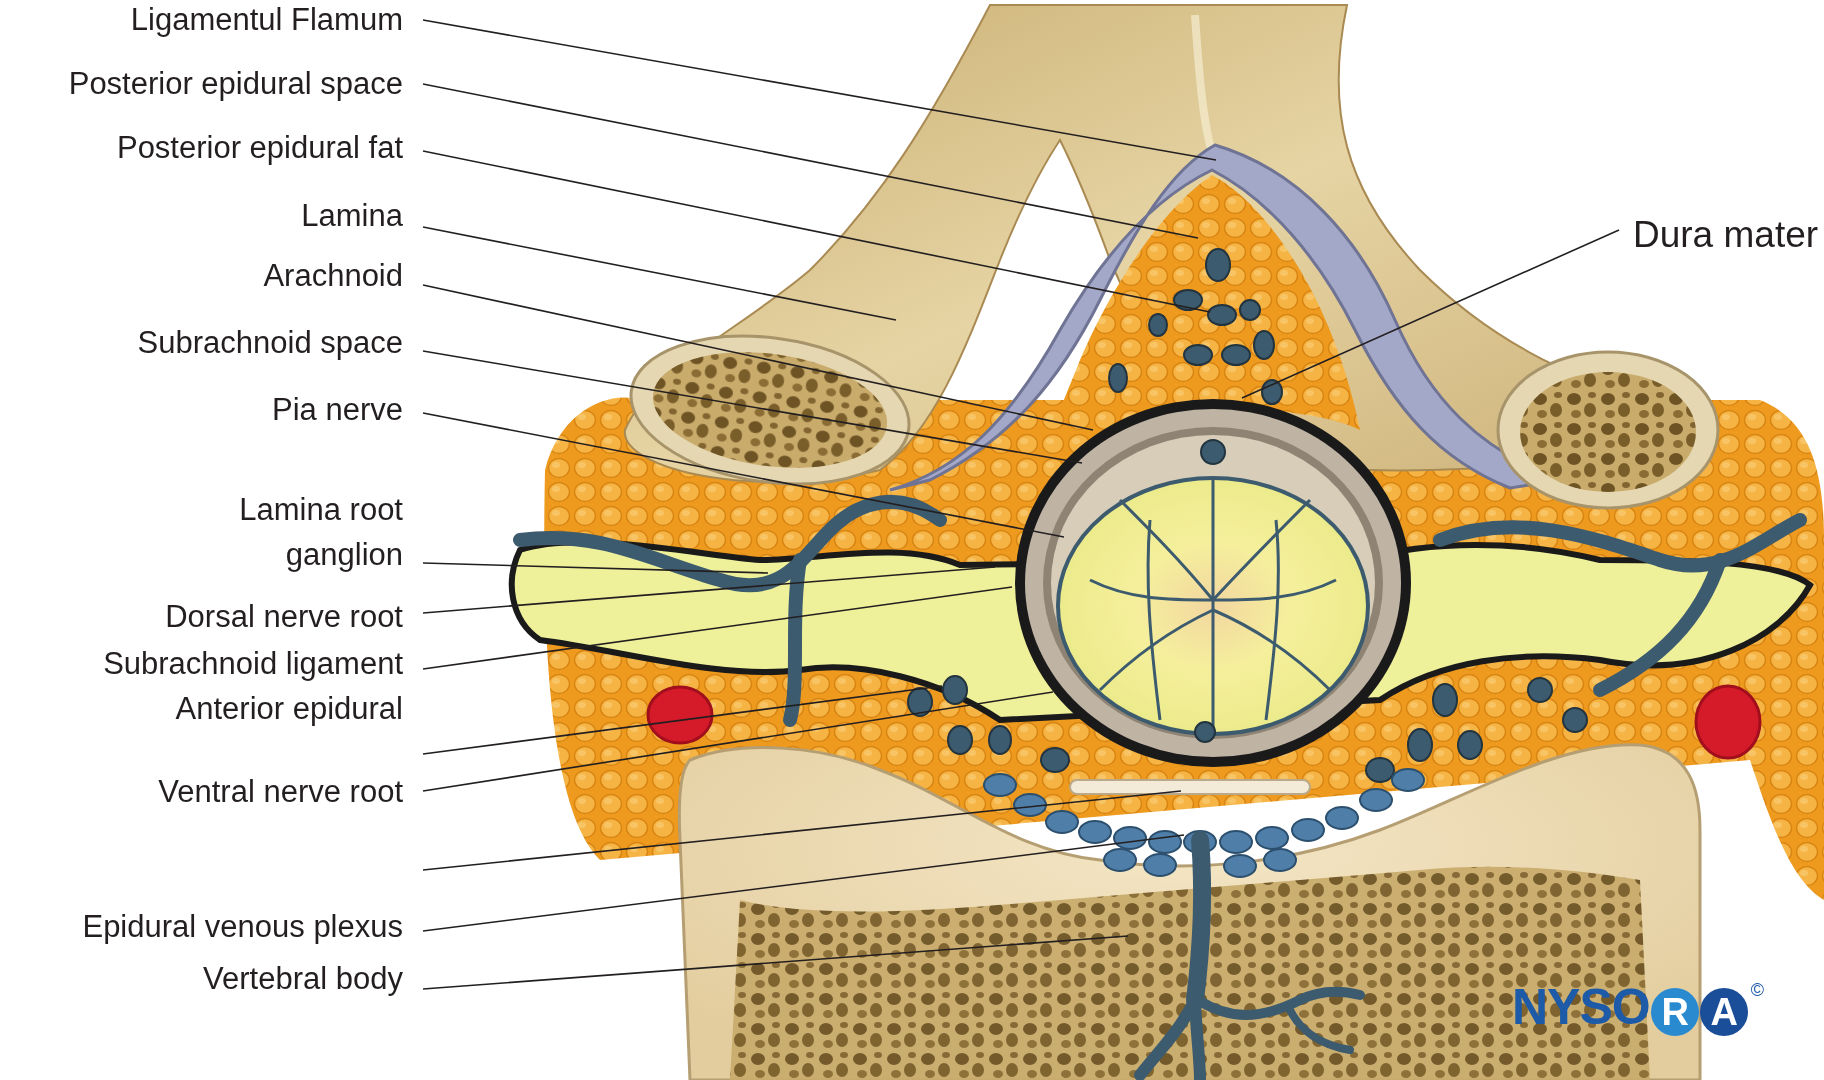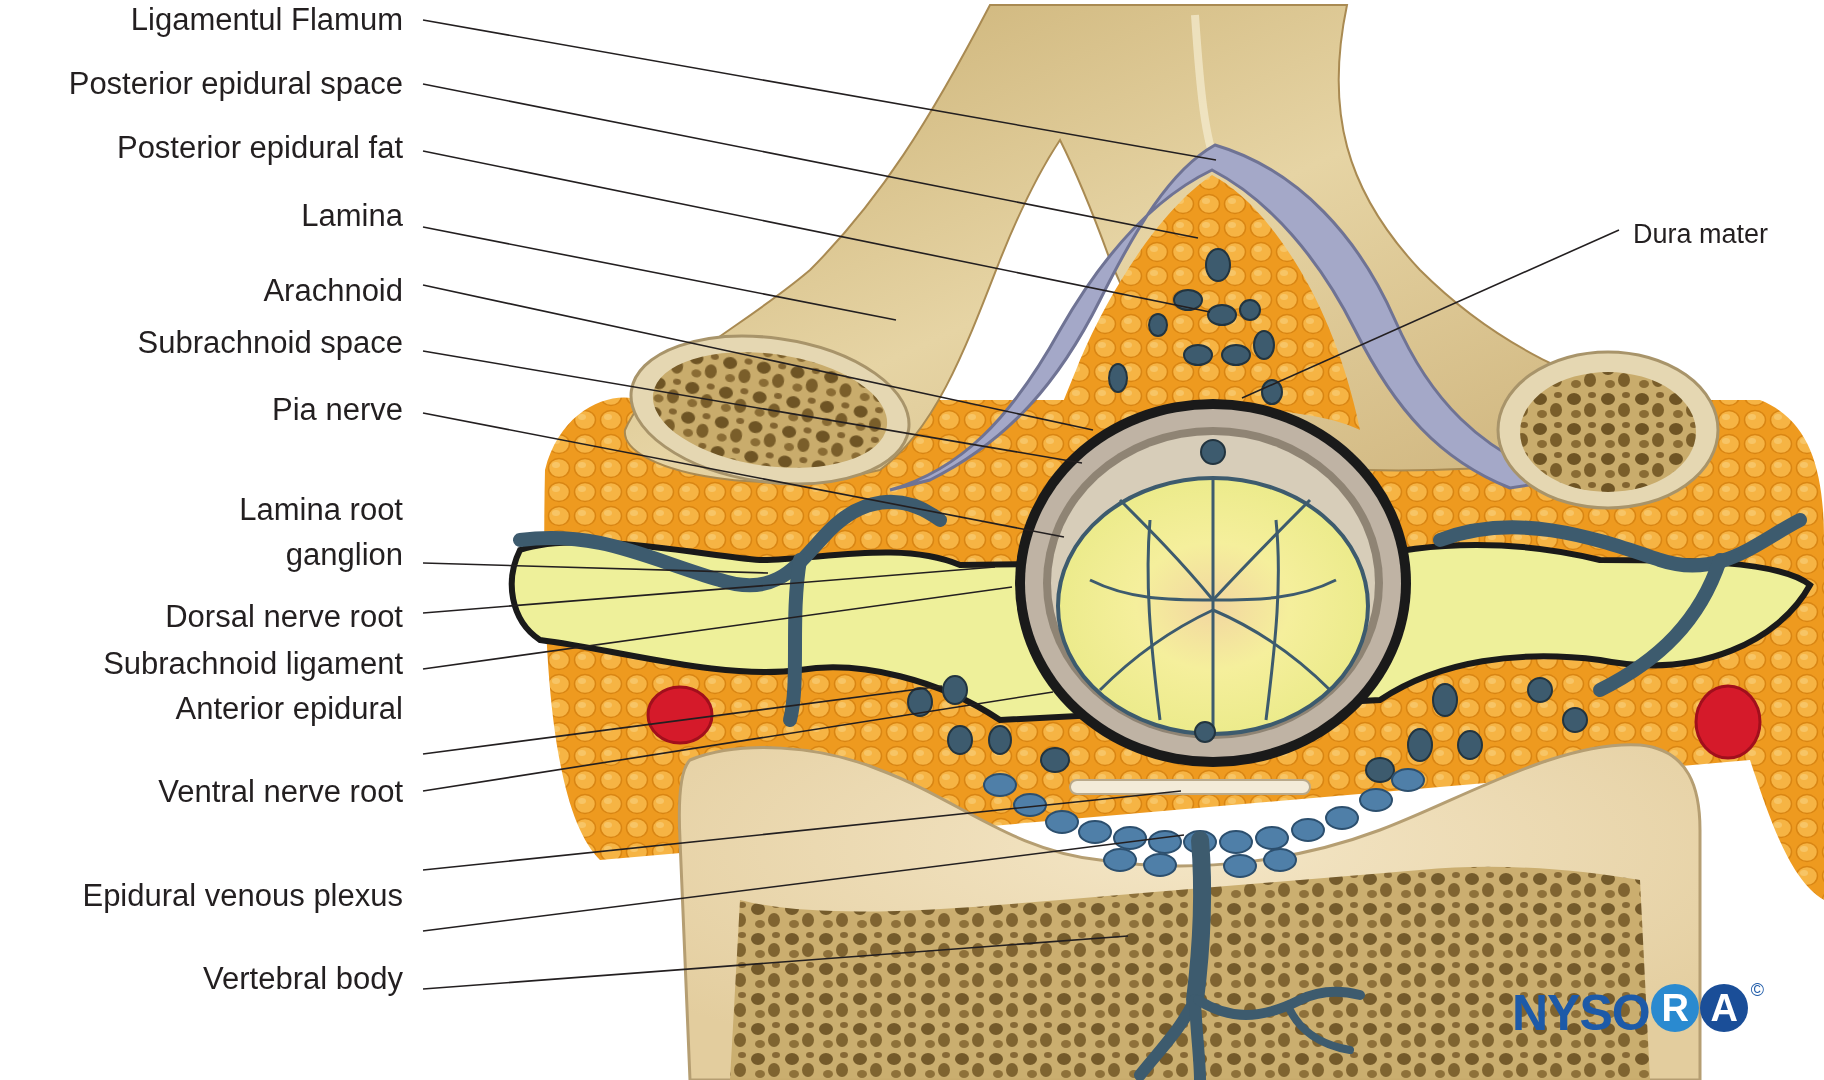--- a/index.html
+++ b/index.html
@@ -2,23 +2,23 @@
 <html><head>
 <meta charset="utf-8">
 <style>
   html, body { margin: 0; padding: 0; background: #ffffff; }
   body { width: 1824px; height: 1080px; position: relative; overflow: hidden;
          font-family: "Liberation Sans", "DejaVu Sans", sans-serif; }
   #stage { position: absolute; left: 0; top: 0; width: 1824px; height: 1080px; }
   .label { position: absolute; right: 1421px; font-size: 31px; line-height: 45px;
            color: #231f20; text-align: right; white-space: nowrap; }
   .label span { display: block; }
-  .label-right { position: absolute; left: 1633px; top: 212px; font-size: 27px; line-height: 45px;
+  .label-right { position: absolute; left: 1633px; top: 212px; font-size: 37px; line-height: 45px;
                  color: #231f20; white-space: nowrap; }
-  .logo { position: absolute; left: 1512px; top: 984px; height: 52px; display: flex; align-items: flex-start;
+  .logo { position: absolute; left: 1512px; top: 984px; height: 52px; display: flex; align-items: flex-end;
           font-family: "Liberation Sans", sans-serif; font-weight: bold; font-size: 50px; color: #1d5aa8;
           letter-spacing: -1px; }
   .logo .circ { display: inline-flex; align-items: center; justify-content: center;
                 width: 48px; height: 48px; border-radius: 50%; color: #ffffff; font-size: 38px; margin-left: 1px; }
   .logo .r { background: #2a8ad0; }
   .logo .a { background: #1a4e98; }
   .logo .copy { font-size: 18px; align-self: flex-start; margin-left: 3px; margin-top: -4px; font-weight: normal; }
 </style>
 </head>
 <body>
@@ -204,21 +204,21 @@
   </div>
 <div class="label" style="top:61px">
     <span>Posterior epidural space</span>
   </div>
 <div class="label" style="top:125px">
     <span>Posterior epidural fat</span>
   </div>
 <div class="label" style="top:193px">
     <span>Lamina</span>
   </div>
-<div class="label" style="top:268px">
+<div class="label" style="top:253px">
     <span>Arachnoid</span>
   </div>
 <div class="label" style="top:320px">
     <span>Subrachnoid space</span>
   </div>
 <div class="label" style="top:387px">
     <span>Pia nerve</span>
   </div>
 <div class="label" style="top:487px">
     <span>Lamina root</span>
@@ -231,21 +231,21 @@
     <span>Subrachnoid ligament</span>
   </div>
 <div class="label" style="top:686px">
     <span>Anterior epidural</span>
   </div>
 <div class="label" style="top:769px">
     <span>Ventral nerve root</span>
   </div>
 <div class="label" style="top:813px">
   </div>
-<div class="label" style="top:873px">
+<div class="label" style="top:904px">
     <span>Epidural venous plexus</span>
   </div>
 <div class="label" style="top:956px">
     <span>Vertebral body</span>
   </div>
 
 <div class="label-right"><span>Dura mater</span></div>
 
 <div class="logo">
   <span>NYSO</span>

